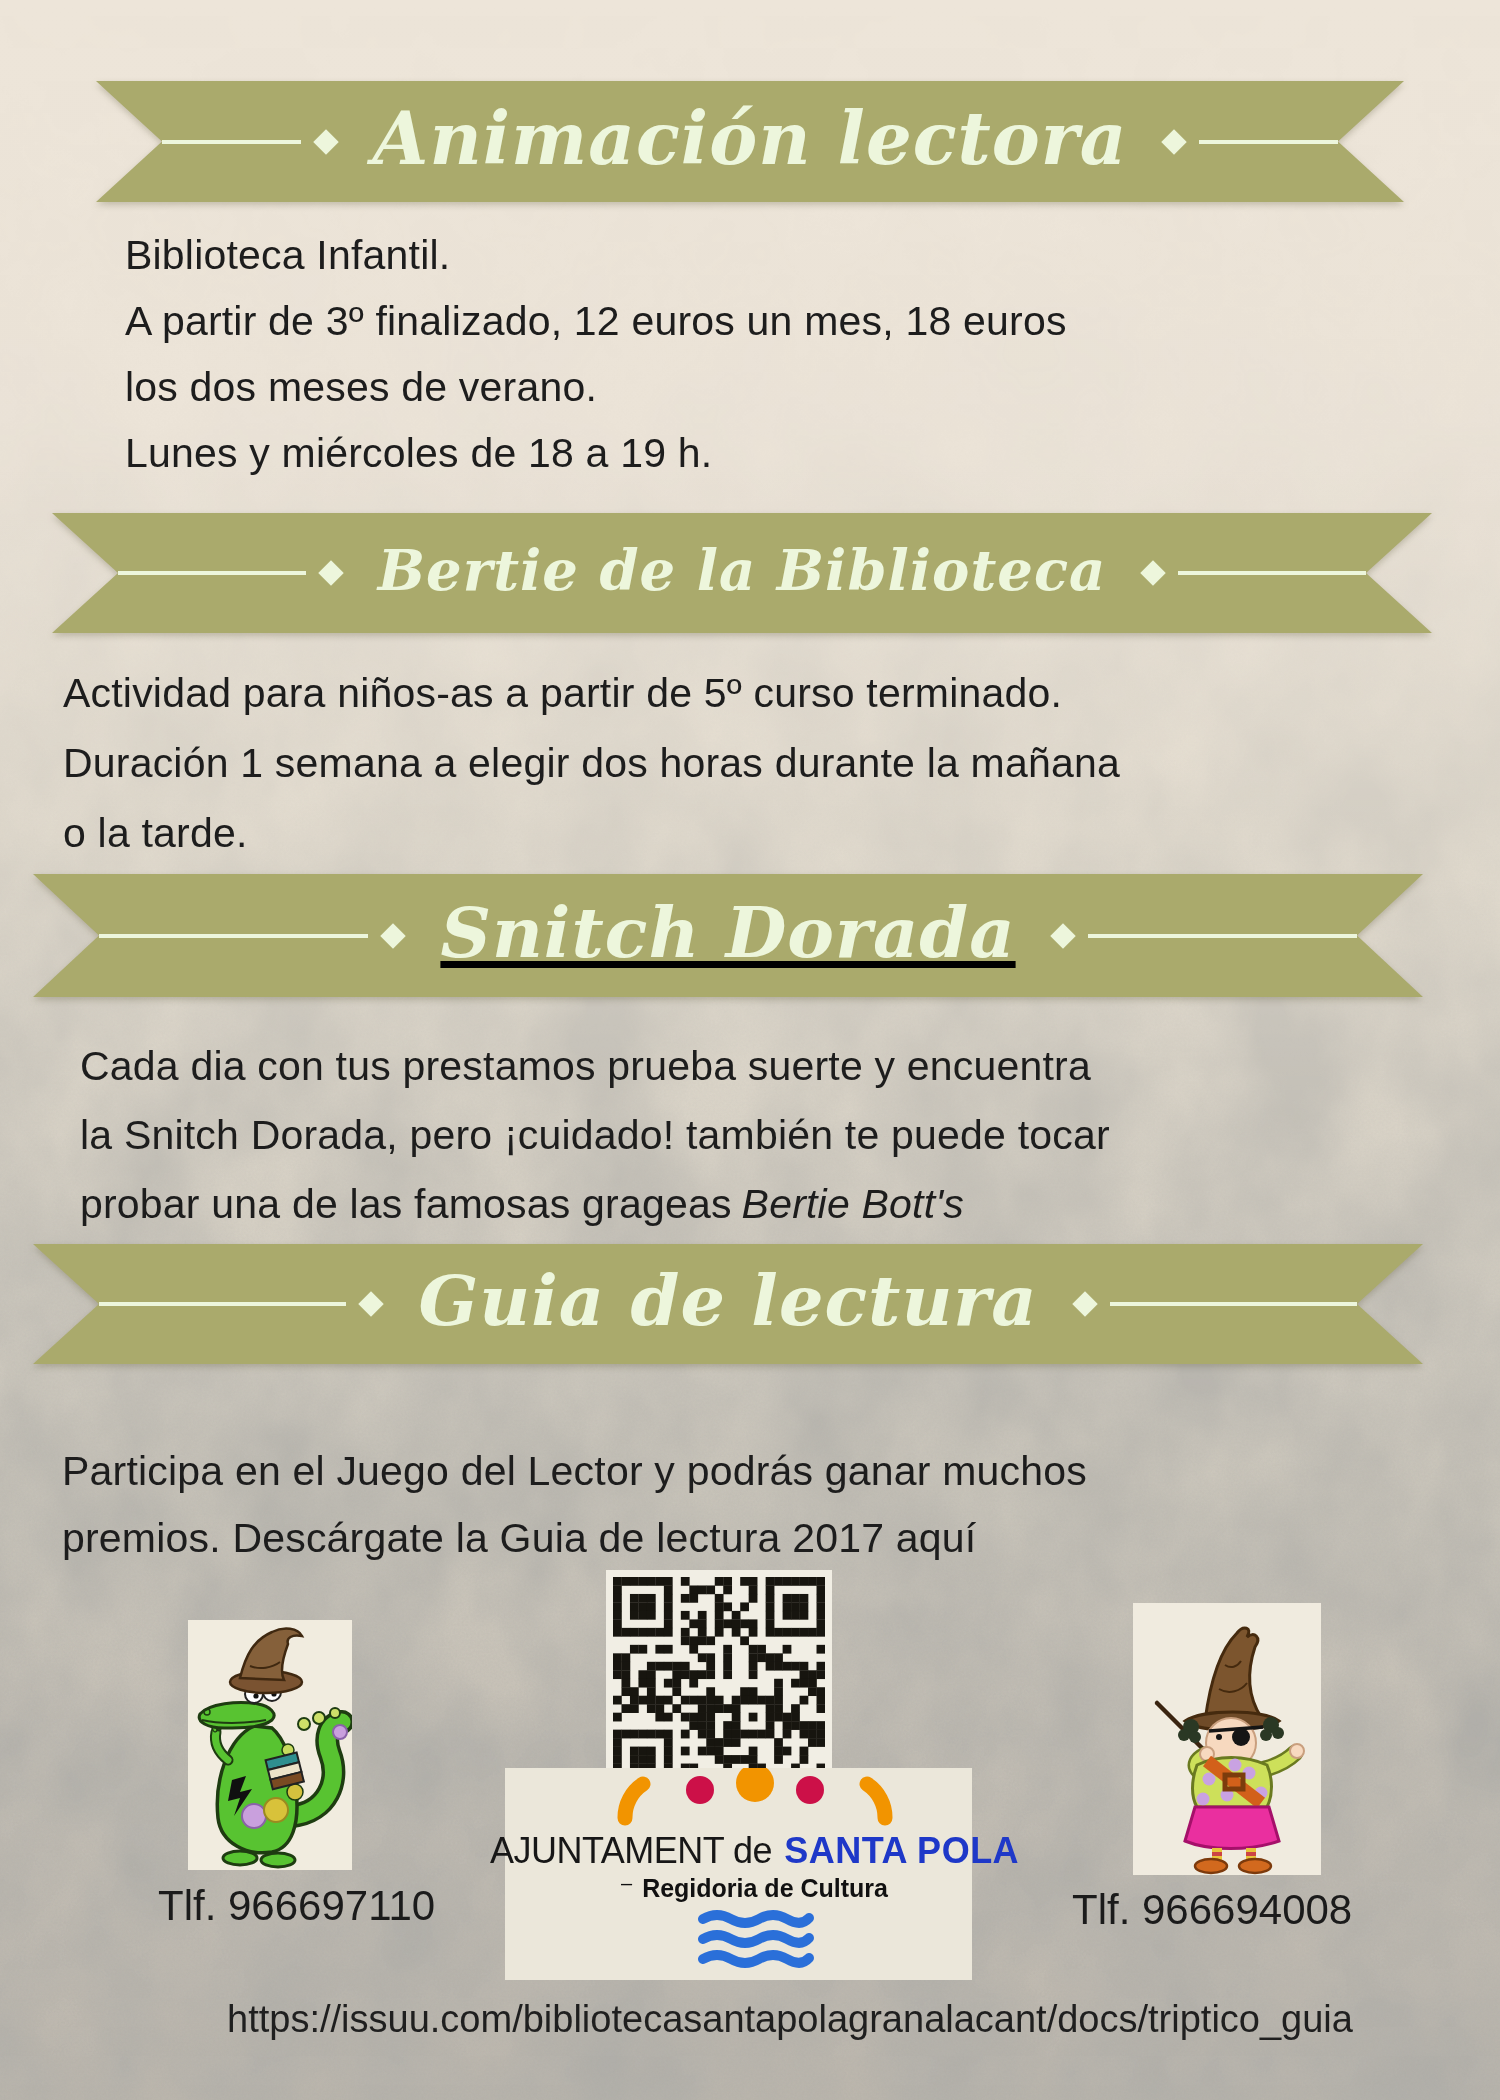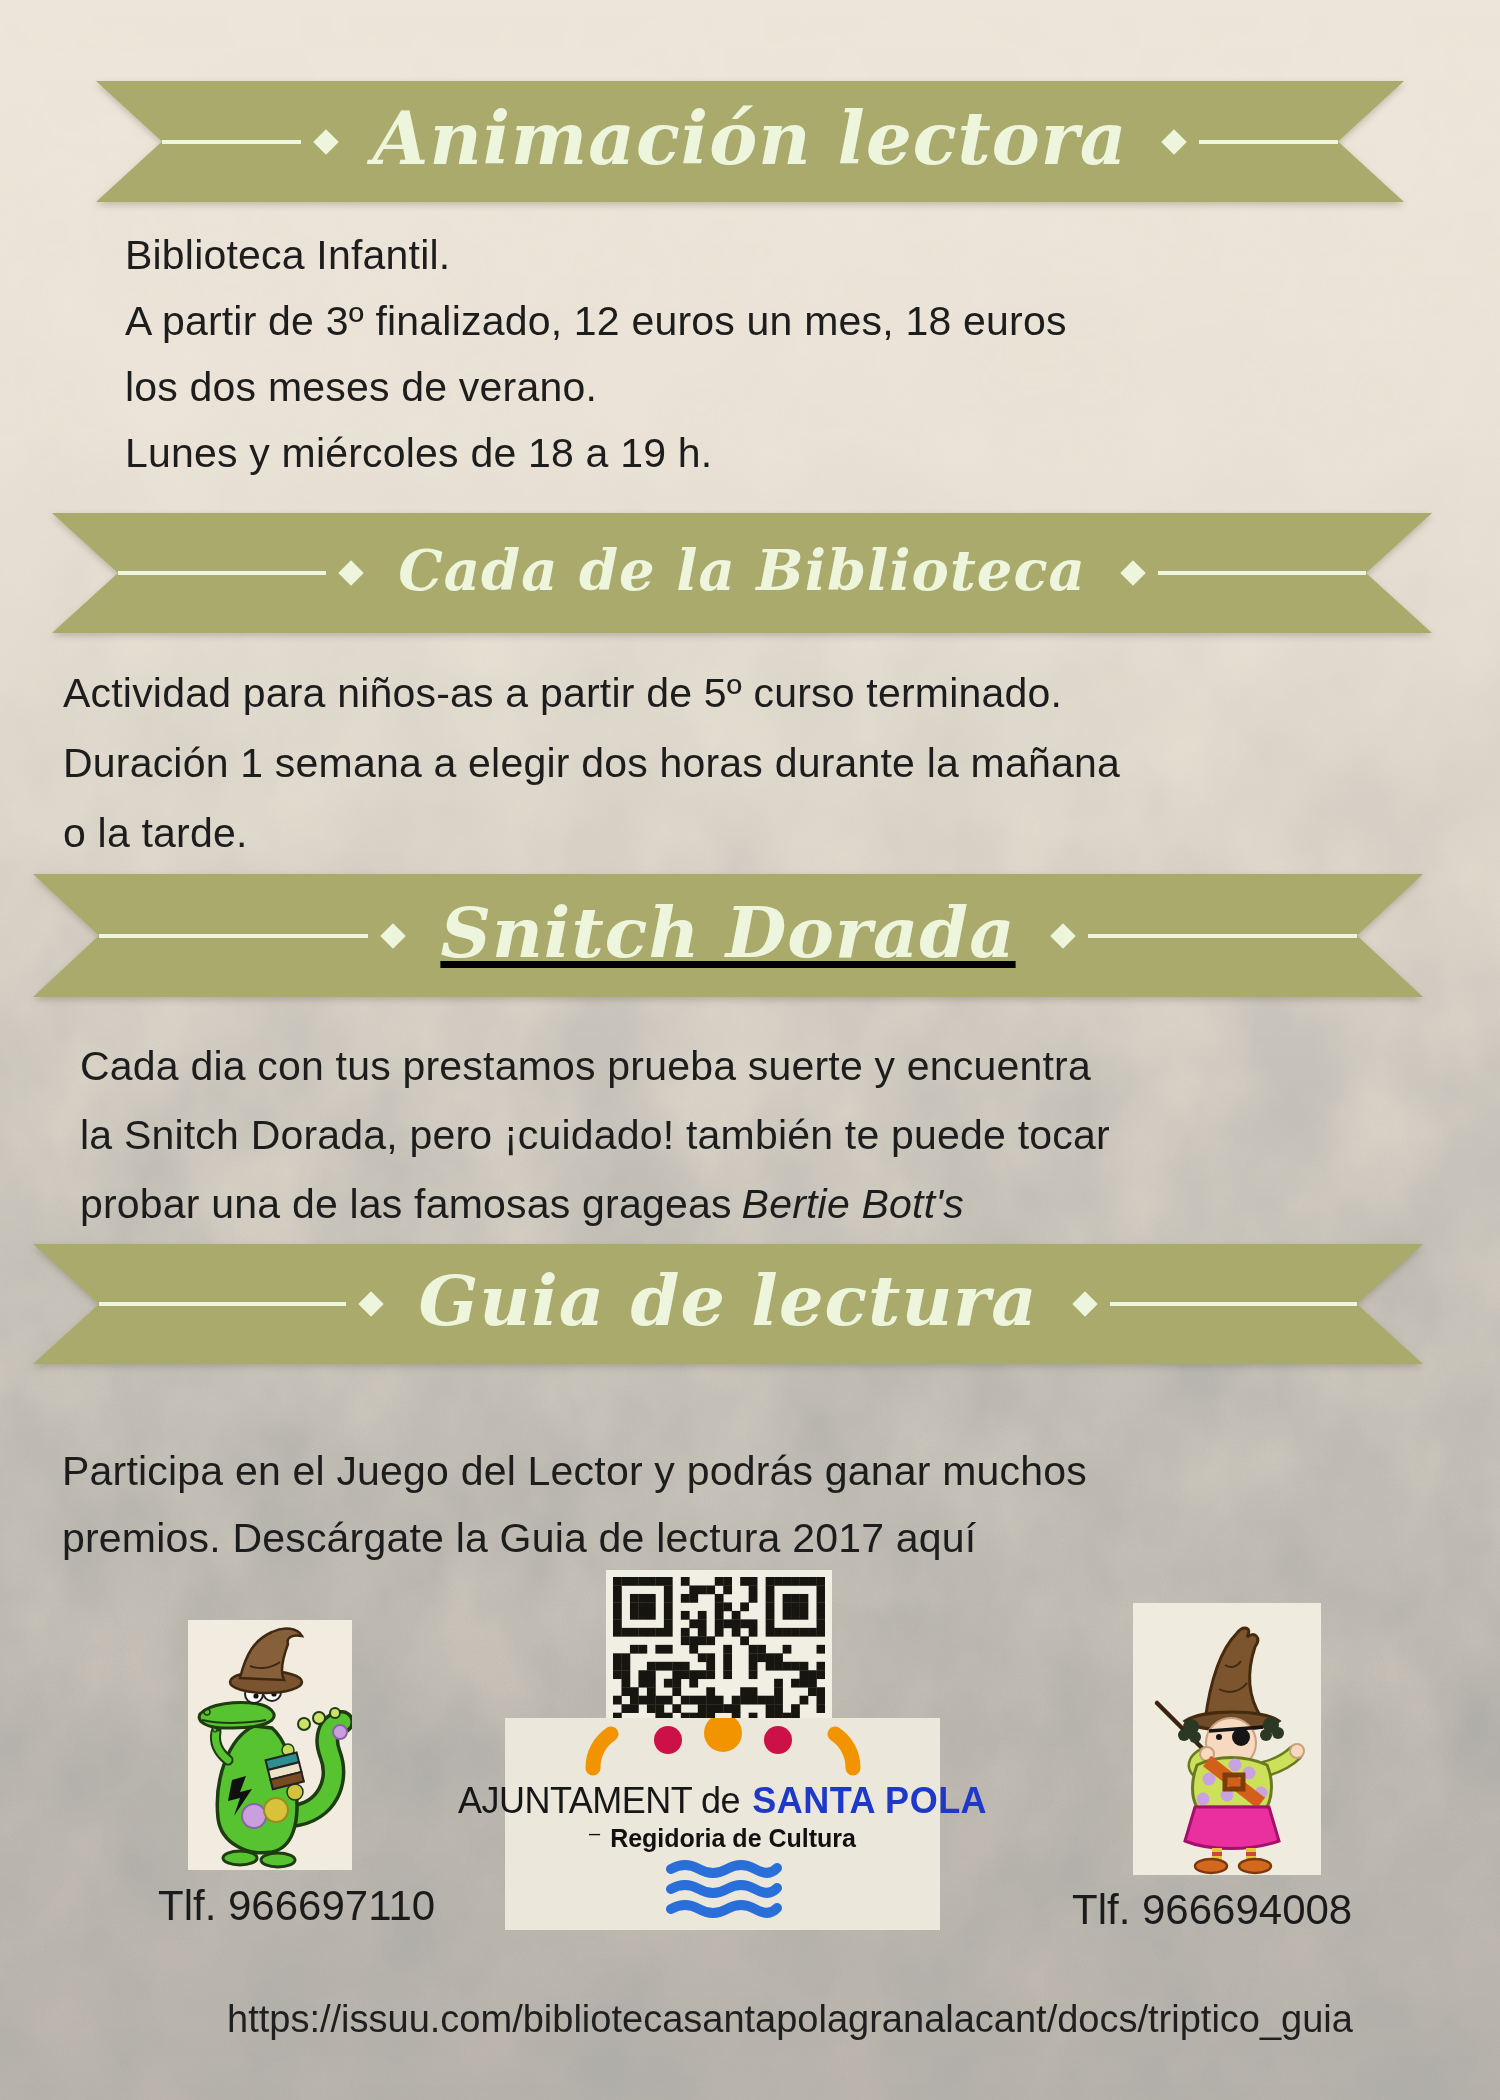--- a/index.html
+++ b/index.html
@@ -25,22 +25,22 @@
   .b1{left:125px;top:222px;line-height:66px;}
   .b2{left:63px;top:658px;line-height:70px;}
   .b3{left:80px;top:1032px;line-height:69px;}
   .b4{left:62px;top:1438px;line-height:67px;}
   .it{font-style:italic;margin-left:10px;text-align:right;}
   
   .card{position:absolute;background:#f1ecdf;}
   .card-dragon{left:188px;top:1620px;width:164px;height:250px;}
   .card-wizard{left:1133px;top:1603px;width:188px;height:272px;background:#f0ebdf;}
   .qr-box{position:absolute;left:606px;top:1570px;width:226px;height:226px;background:#f1eee4;padding:7px;box-sizing:border-box;}
-  .logo-card{position:absolute;left:505px;top:1718px;width:435px;height:212px;background:#ebe7da;
-             display:flex;flex-direction:column;align-items:center;}
+  .logo-card{position:absolute;left:505px;top:1768px;width:435px;height:212px;background:#ebe7da;
+             display:flex;flex-direction:column;align-items:center;padding-left:32px;}
   .logo-line1{margin-top:4px;font-size:36px;color:#171717;white-space:nowrap;letter-spacing:-0.5px;}
   .logo-line1 .blue{font-weight:bold;color:#1e38c8;margin-left:12px;letter-spacing:0.5px;}
   .logo-line2{margin-top:2px;font-size:25px;font-weight:bold;color:#111;}
   .logo-line2 .dash{font-weight:normal;margin-right:10px;position:relative;top:-7px;font-size:20px;}
   .phone{position:absolute;font-size:42px;color:#1b1b1b;white-space:nowrap;}
   .phone-left{left:158px;top:1882px;}
   .phone-right{left:1072px;top:1886px;}
   .url-line{position:absolute;left:0;top:1998px;width:1500px;text-align:center;
             font-size:38px;color:#1f1f1f;white-space:nowrap;padding-left:40px;}
 </style>
@@ -78,21 +78,21 @@
     <div class="bl">Biblioteca Infantil.</div>
     <div class="bl">A partir de 3º finalizado, 12 euros un mes, 18 euros</div>
     <div class="bl">los dos meses de verano.</div>
     <div class="bl">Lunes y miércoles de 18 a 19 h.</div>
   </div>
 
   <div class="ribbon-wrap" style="left:52px;top:513px;width:1380px;height:120px;">
     <div class="ribbon">
       <span class="rline"></span>
       <span class="rdiamond"></span>
-      <span class="rtitle t2">Cada de la Biblioteca</span>
+      <span class="rtitle t2">Bertie de la Biblioteca</span>
       <span class="rdiamond"></span>
       <span class="rline"></span>
     </div>
   </div>
 
   <div class="tblock b2">
     <div class="bl">Actividad para niños-as a partir de 5º curso terminado.</div>
     <div class="bl">Duración 1 semana a elegir dos horas durante la mañana</div>
     <div class="bl">o la tarde.</div>
   </div>

